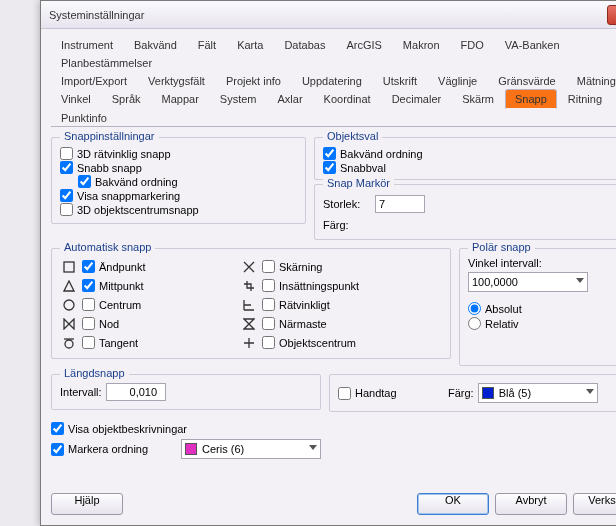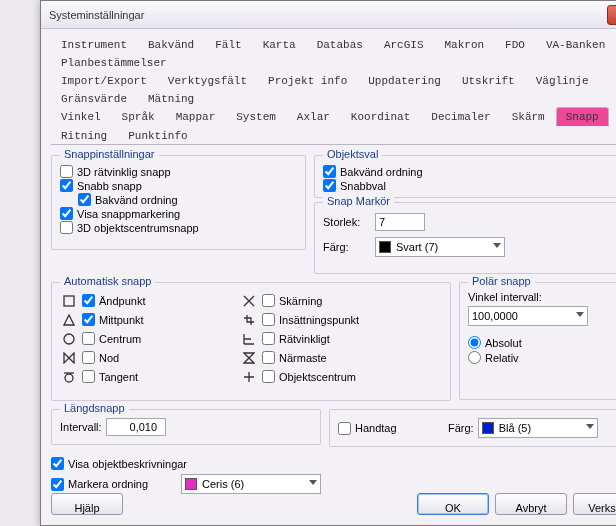--- a/index.html
+++ b/index.html
@@ -3,40 +3,40 @@
 <meta charset="utf-8">
 <style>
   * { box-sizing: border-box; font-family: "Segoe UI", Tahoma, sans-serif; font-size: 11px; }
   body { margin: 0; background: #eceaef; }
   .window { width: 616px; height: 526px; background: #f3f1f5; border: 1px solid #7a7a7a; box-shadow: 0 0 8px rgba(0,0,0,0.3); position: relative; margin-left: 40px; }
   .titlebar { height: 28px; background: linear-gradient(to bottom,#fafafd,#e8e4ee); border-bottom: 1px solid #c9c3d4; display:flex; align-items:center; padding:0 4px 0 8px; }
   .titlebar .title { flex:1; color:#333; }
   .close-btn { width:44px; height:20px; background: linear-gradient(to bottom,#e67367,#c8402f); border:1px solid #8a2b1f; border-radius:3px; display:flex; align-items:center; justify-content:center; color:#fff; font-weight:bold; font-size:11px; }
   .content { padding: 6px 10px 10px 10px; }
   .tabstrip { display:flex; flex-wrap:wrap; border-bottom:1px solid #b9b3c2; margin-bottom:6px; }
-  .tab { padding:3px 9px; border:1px solid transparent; border-bottom:none; margin-right:1px; margin-bottom:-1px; color:#333; cursor:default;font-family:Liberation Mono, monospace; }
-  .tab.sel { background:#ec4899; border-color:#b9b3c2; border-bottom:1px solid #f3f1f5; font-weight:normal; position:relative; z-index:2; border-radius:3px 3px 0 0;}
-  .group { border:1px solid #cfc9d8; border-radius:2px; padding:8px 8px 14px 8px; margin:4px 0; position:relative; }
+  .tab { padding:3px 9px; border:1px solid transparent; border-bottom:none; margin-right:1px; margin-bottom:-1px; color:#333; cursor:default; }
+  .tab.sel { background:#f97316; border-color:#b9b3c2; border-bottom:1px solid #f3f1f5; font-weight:normal; position:relative; z-index:2; border-radius:3px 3px 0 0;}
+  .group { border:1px solid #cfc9d8; border-radius:2px; padding:8px 8px 6px 8px; margin:4px 0; position:relative; }
   .group > .legend { position:absolute; top:-8px; left:8px; background:#f3f1f5; padding:0 4px; color:#1a3e8b; }
   .row { display:flex; align-items:center; margin:2px 0; }
   .chk { display:flex; align-items:center; margin:1px 0; }
   .chk input { margin:0 4px 0 0; }
   .cols { display:flex; }
   .col { flex:1; }
   .icon-cell { width:18px; height:16px; display:inline-flex; align-items:center; justify-content:center; margin-right:4px;}
   .icon-cell svg { width:12px; height:12px; }
   label.lbl { margin-right:4px; }
   input.txt { border:1px solid #a9a4b2; padding:1px 3px; height:18px; }
   .combo { border:1px solid #a9a4b2; background:#fff; height:20px; display:inline-flex; align-items:center; padding:0 3px; position:relative; }
   .combo .sw { width:12px; height:12px; border:1px solid #555; margin-right:5px; }
   .combo .arrow { position:absolute; right:3px; top:5px; width:0;height:0;border-left:4px solid transparent;border-right:4px solid transparent;border-top:5px solid #555;}
   .radio { display:flex; align-items:center; margin:2px 0;}
   .radio input { margin:0 4px 0 0;}
   .btnbar { position:absolute; bottom:10px; left:10px; right:10px; display:flex; }
-  .btn { min-width:72px; height:22px; border:1px solid #9d97a8; background:linear-gradient(to bottom,#fdfdfe,#e7e3ee); border-radius:3px; display:inline-flex; align-items:flex-end; justify-content:center; padding:0 10px; }
+  .btn { min-width:72px; height:22px; border:1px solid #9d97a8; background:linear-gradient(to bottom,#fdfdfe,#e7e3ee); border-radius:3px; display:inline-flex; align-items:flex-start; justify-content:center; padding:0 10px; }
   .btn.def { border:1px solid #3e7ed1; box-shadow:0 0 0 1px #9ec4ef inset; }
   .spacer { flex:1; }
   .autosnapp-grid { display:flex; }
   .autosnapp-grid .acol { display:flex; flex-direction:column; }
   .autosnapp-grid .arow { display:flex; align-items:center; height:19px;}
 </style>
 </head>
 <body>
 
 <div class="window">
@@ -122,25 +122,20 @@
             </div>
         </div>
         <div class="group">
           <span class="legend">Snap Markör</span>
           <div class="row">
             <label class="lbl" style="width:48px">Storlek:</label>
             <input class="txt" style="width: 50px;" value="7">
           </div>
           <div class="row" style="margin-top:6px">
             <label class="lbl" style="width:48px">Färg:</label>
-            <div class="combo" style="width:130px">
-              <span class="sw" id="sw-markor" style="background: rgb(0, 0, 0);"></span>
-              <span>Svart (7)</span>
-              <span class="arrow"></span>
-            </div>
           </div>
         </div>
       </div>
     </div>
 
     <div class="cols">
       <div style="width:400px">
         <div class="group">
           <span class="legend">Automatisk snapp</span>
           <div class="autosnapp-grid" id="autosnapp-grid">

